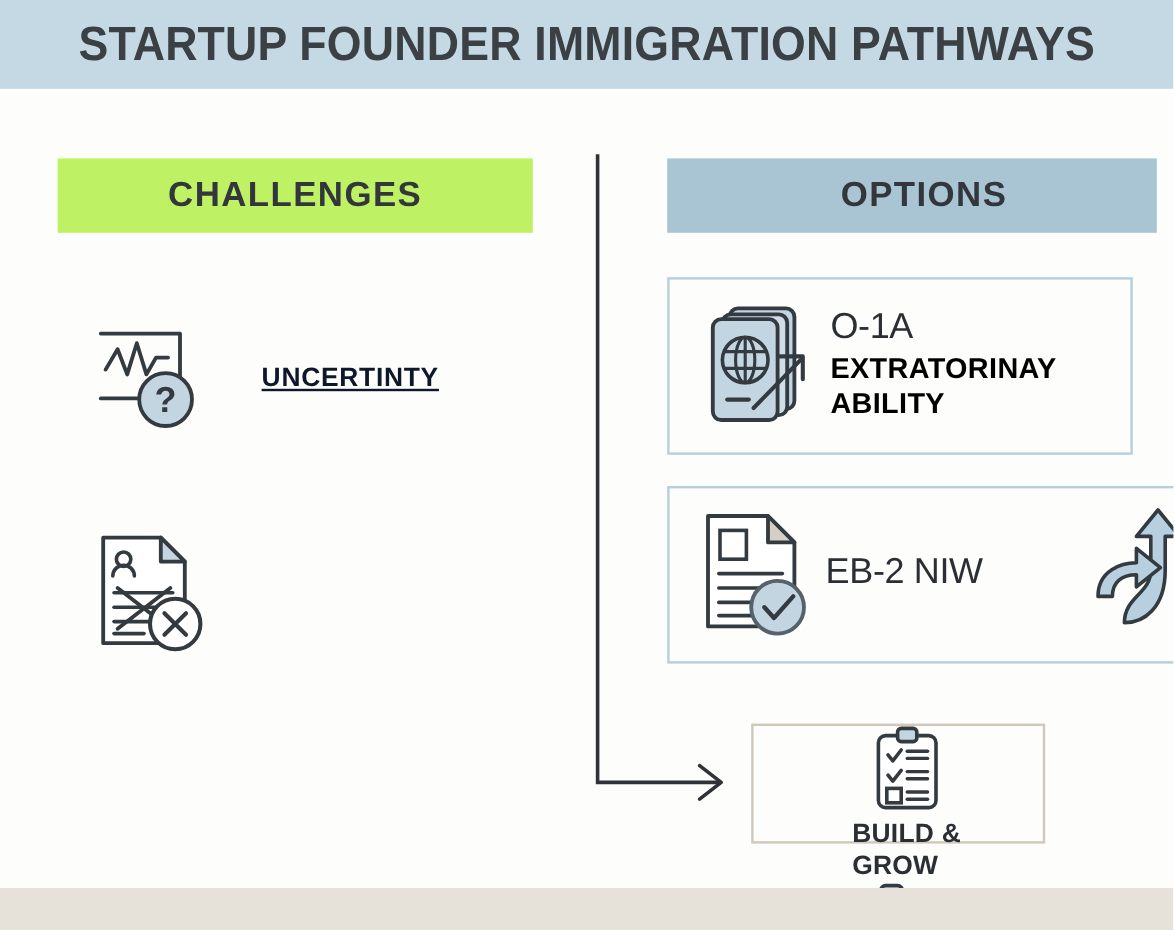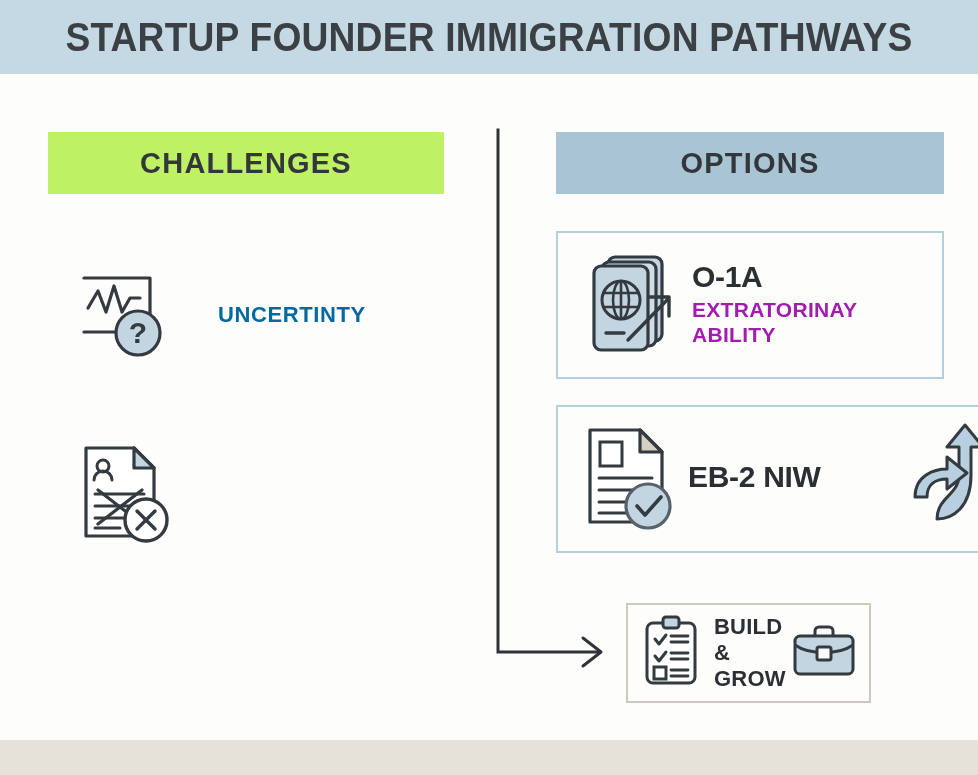--- a/index.html
+++ b/index.html
@@ -66,42 +66,44 @@
   }
   .col-head.challenges {
     left: 48px; top: 132px;
     width: 396px; height: 62px;
     background: #bef264;
   }
   .col-head.options {
     left: 556px; top: 132px;
     width: 388px; height: 62px;
     background: #a9c4d3;
+    padding-left: 20px;
   }
 
   
   .challenge {
     position: absolute;
     display: flex;
     align-items: center;
   }
   .challenge .icon-wrap {
     width: 108px;
     height: 110px;
     flex: 0 0 108px;
     position: relative;
   }
   .challenge .ch-label {
     font-size: 22px;
     font-weight: 700;
     letter-spacing: 0.6px;
-    color: #0369a1;
+    color: #0f172a;
     line-height: 1.28;
     white-space: pre-line;
     margin-left: 34px;
+    text-decoration: underline;
   }
   #challenge-uncertainty { left: 76px; top: 260px; }
   #challenge-no-visa     { left: 76px; top: 440px; }
 
   
   .option-card {
     position: absolute;
     background: #fdfdfc;
     box-sizing: border-box;
     display: flex;
@@ -114,43 +116,44 @@
   }
   #option-eb2 {
     left: 556px; top: 405px;
     width: 459px; height: 148px;
     border: 2px solid #b6cfdd;
   }
   #option-build-grow {
     left: 626px; top: 603px;
     width: 245px; height: 100px;
     border: 2px solid #cfc8bb;
+    flex-direction: column;
   }
 
   .option-icon {
     flex: 0 0 auto;
     position: relative;
   }
   .option-text {
     margin-left: 10px;
     flex: 1 1 auto;
   }
   .opt-title {
     font-size: 30px;
-    font-weight: 700;
+    font-weight: 400;
     letter-spacing: -0.3px;
     color: #2b2f33;
     line-height: 1.02;
     margin-bottom: 4px;
   }
   .opt-sub {
-    font-size: 21px;
+    font-size: 24px;
     font-weight: 700;
     letter-spacing: 0.3px;
-    color: #a21caf;
+    color: #000000;
     line-height: 1.22;
     white-space: pre-line;
   }
 
   
   #option-build-grow .bg-title {
     font-size: 22px;
     font-weight: 700;
     color: #2b2f33;
     line-height: 1.18;

